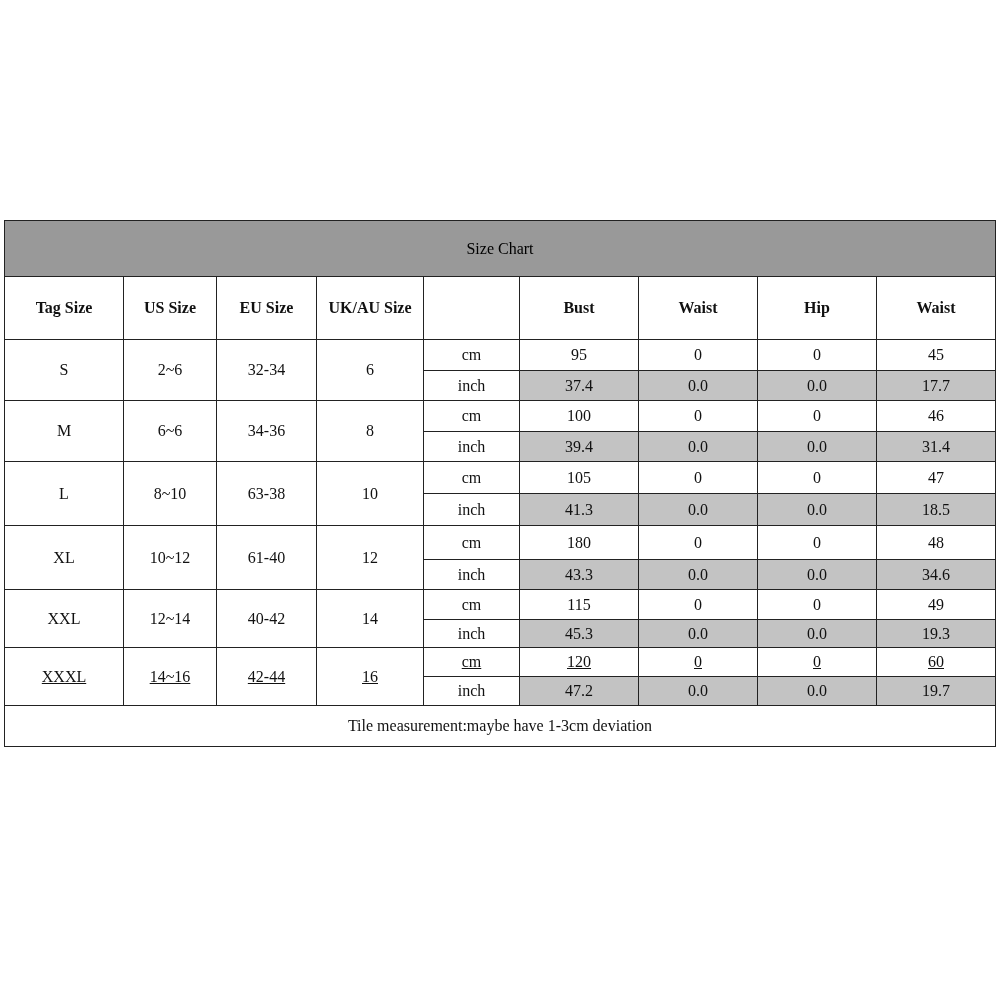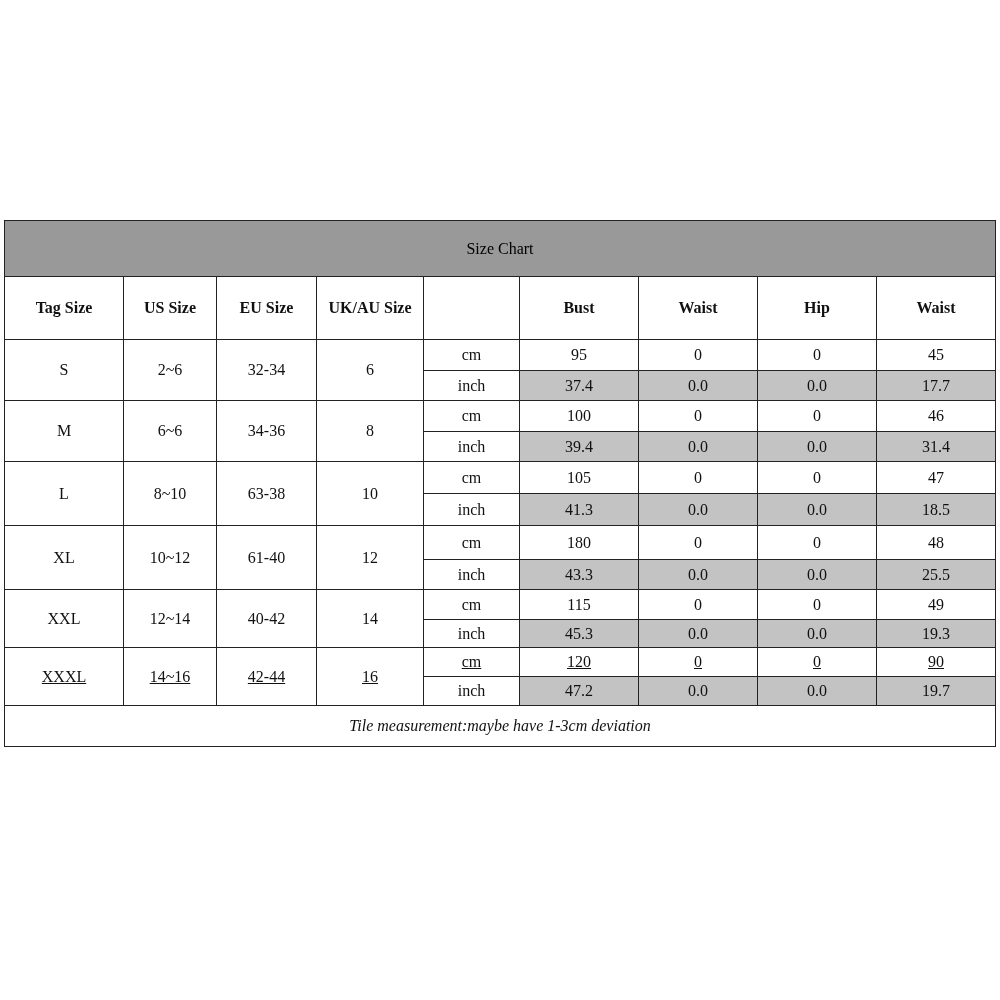--- a/index.html
+++ b/index.html
@@ -8,21 +8,21 @@
     position: absolute; left: 4px; top: 220px; width: 991px;
     border-collapse: collapse; table-layout: fixed;
   }
   .size-table td, .size-table th {
     border: 1.5px solid #222; text-align: center; vertical-align: middle; padding: 0;
     font-size: 16px;
   }
   .title-cell { background: #999999; height: 55px; font-size: 29px; font-weight: normal; color: #000000; }
   .hdr { height: 62px; font-weight: bold; font-size: 15px; }
   .shade { background: #c3c3c3; margin-left: 32px; }
-  .footer { height: 40px; font-size: 16px; font-style: italic; }
+  .footer { height: 40px; font-size: 16px; }
 </style>
 </head>
 <body>
 
 <table class="size-table">
   <colgroup>
     <col style="width:119px">
       <col style="width:93px">
       <col style="width:100px">
       <col style="width:107px">
@@ -110,21 +110,21 @@
         <td>180</td>
         <td>0</td>
         <td>0</td>
         <td>48</td>
       </tr>
       <tr style="height: 30px;">
         <td>inch</td>
         <td class="shade">43.3</td>
         <td class="shade">0.0</td>
         <td class="shade">0.0</td>
-        <td class="shade">25.5</td>
+        <td class="shade">34.6</td>
       </tr>
       <tr style="height: 30px;">
         <td rowspan="2">XXL</td>
         <td rowspan="2">12~14</td>
         <td rowspan="2">40-42</td>
         <td rowspan="2">14</td>
         <td>cm</td>
         <td>115</td>
         <td>0</td>
         <td>0</td>
@@ -139,21 +139,21 @@
       </tr>
       <tr style="height: 29px; text-decoration: underline;">
         <td rowspan="2">XXXL</td>
         <td rowspan="2">14~16</td>
         <td rowspan="2">42-44</td>
         <td rowspan="2">16</td>
         <td>cm</td>
         <td>120</td>
         <td>0</td>
         <td>0</td>
-        <td>90</td>
+        <td>60</td>
       </tr>
       <tr style="height: 29px;">
         <td>inch</td>
         <td class="shade">47.2</td>
         <td class="shade">0.0</td>
         <td class="shade">0.0</td>
         <td class="shade">19.7</td>
       </tr>
       <tr>
         <td colspan="9" class="footer">Tile measurement:maybe have 1-3cm deviation</td>

